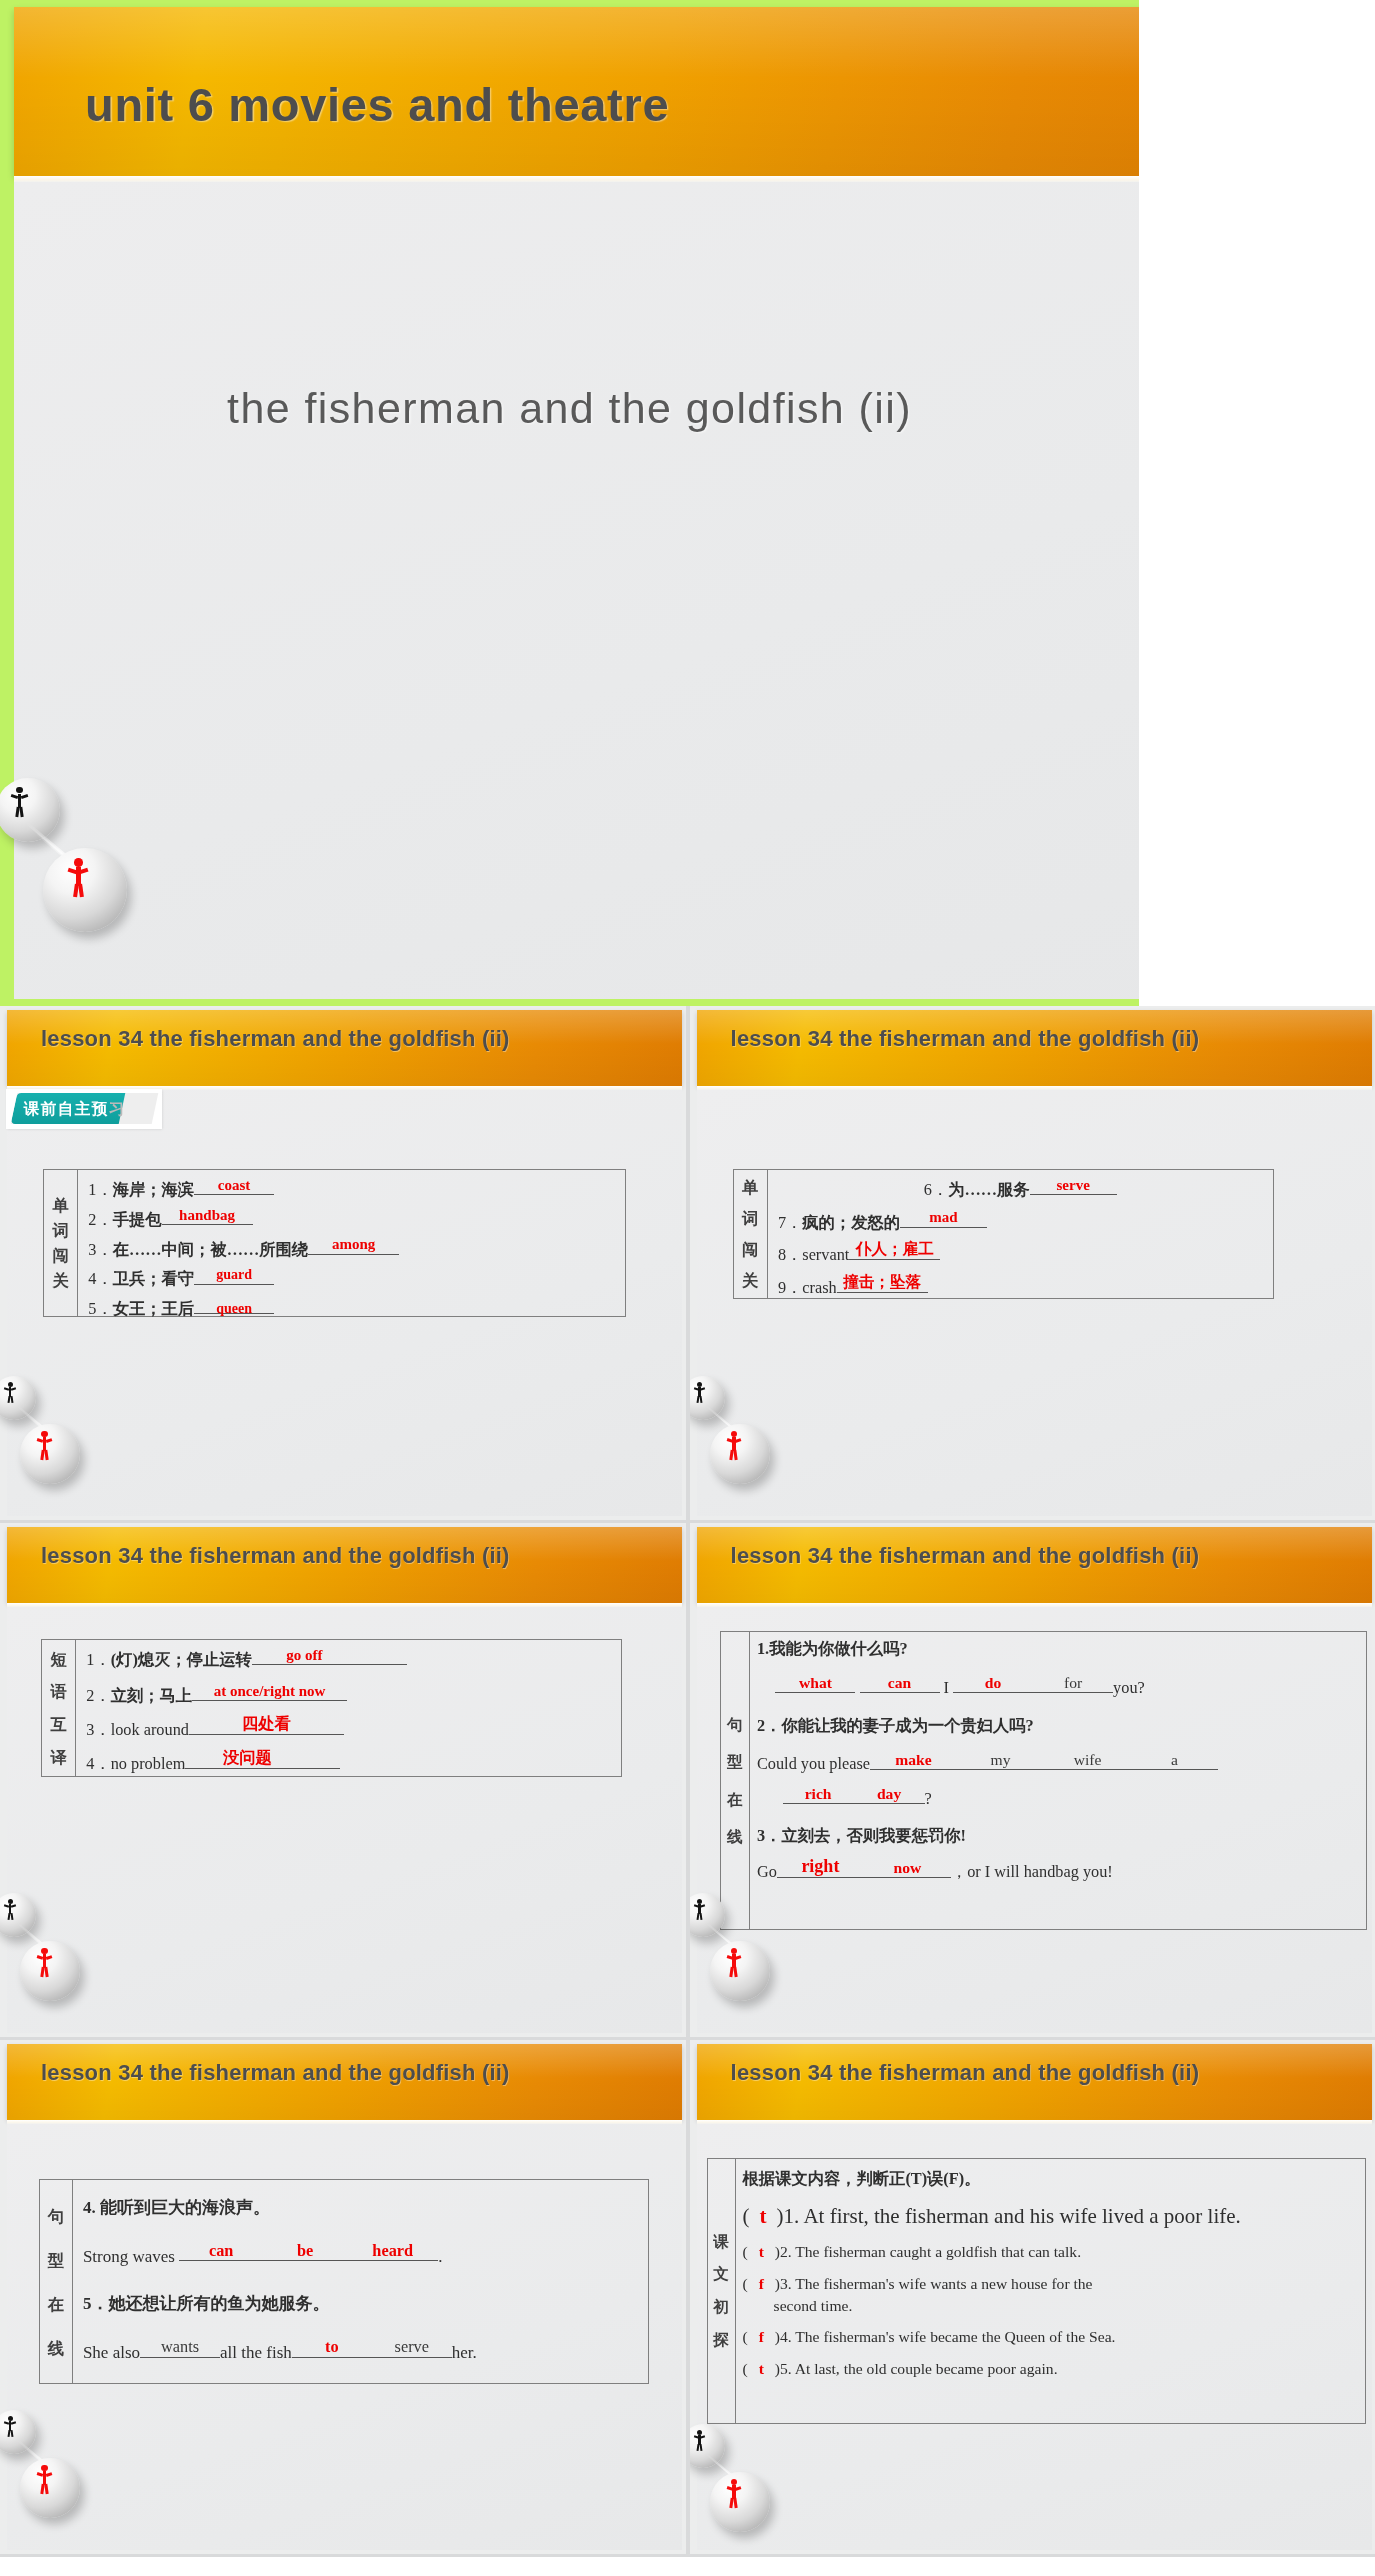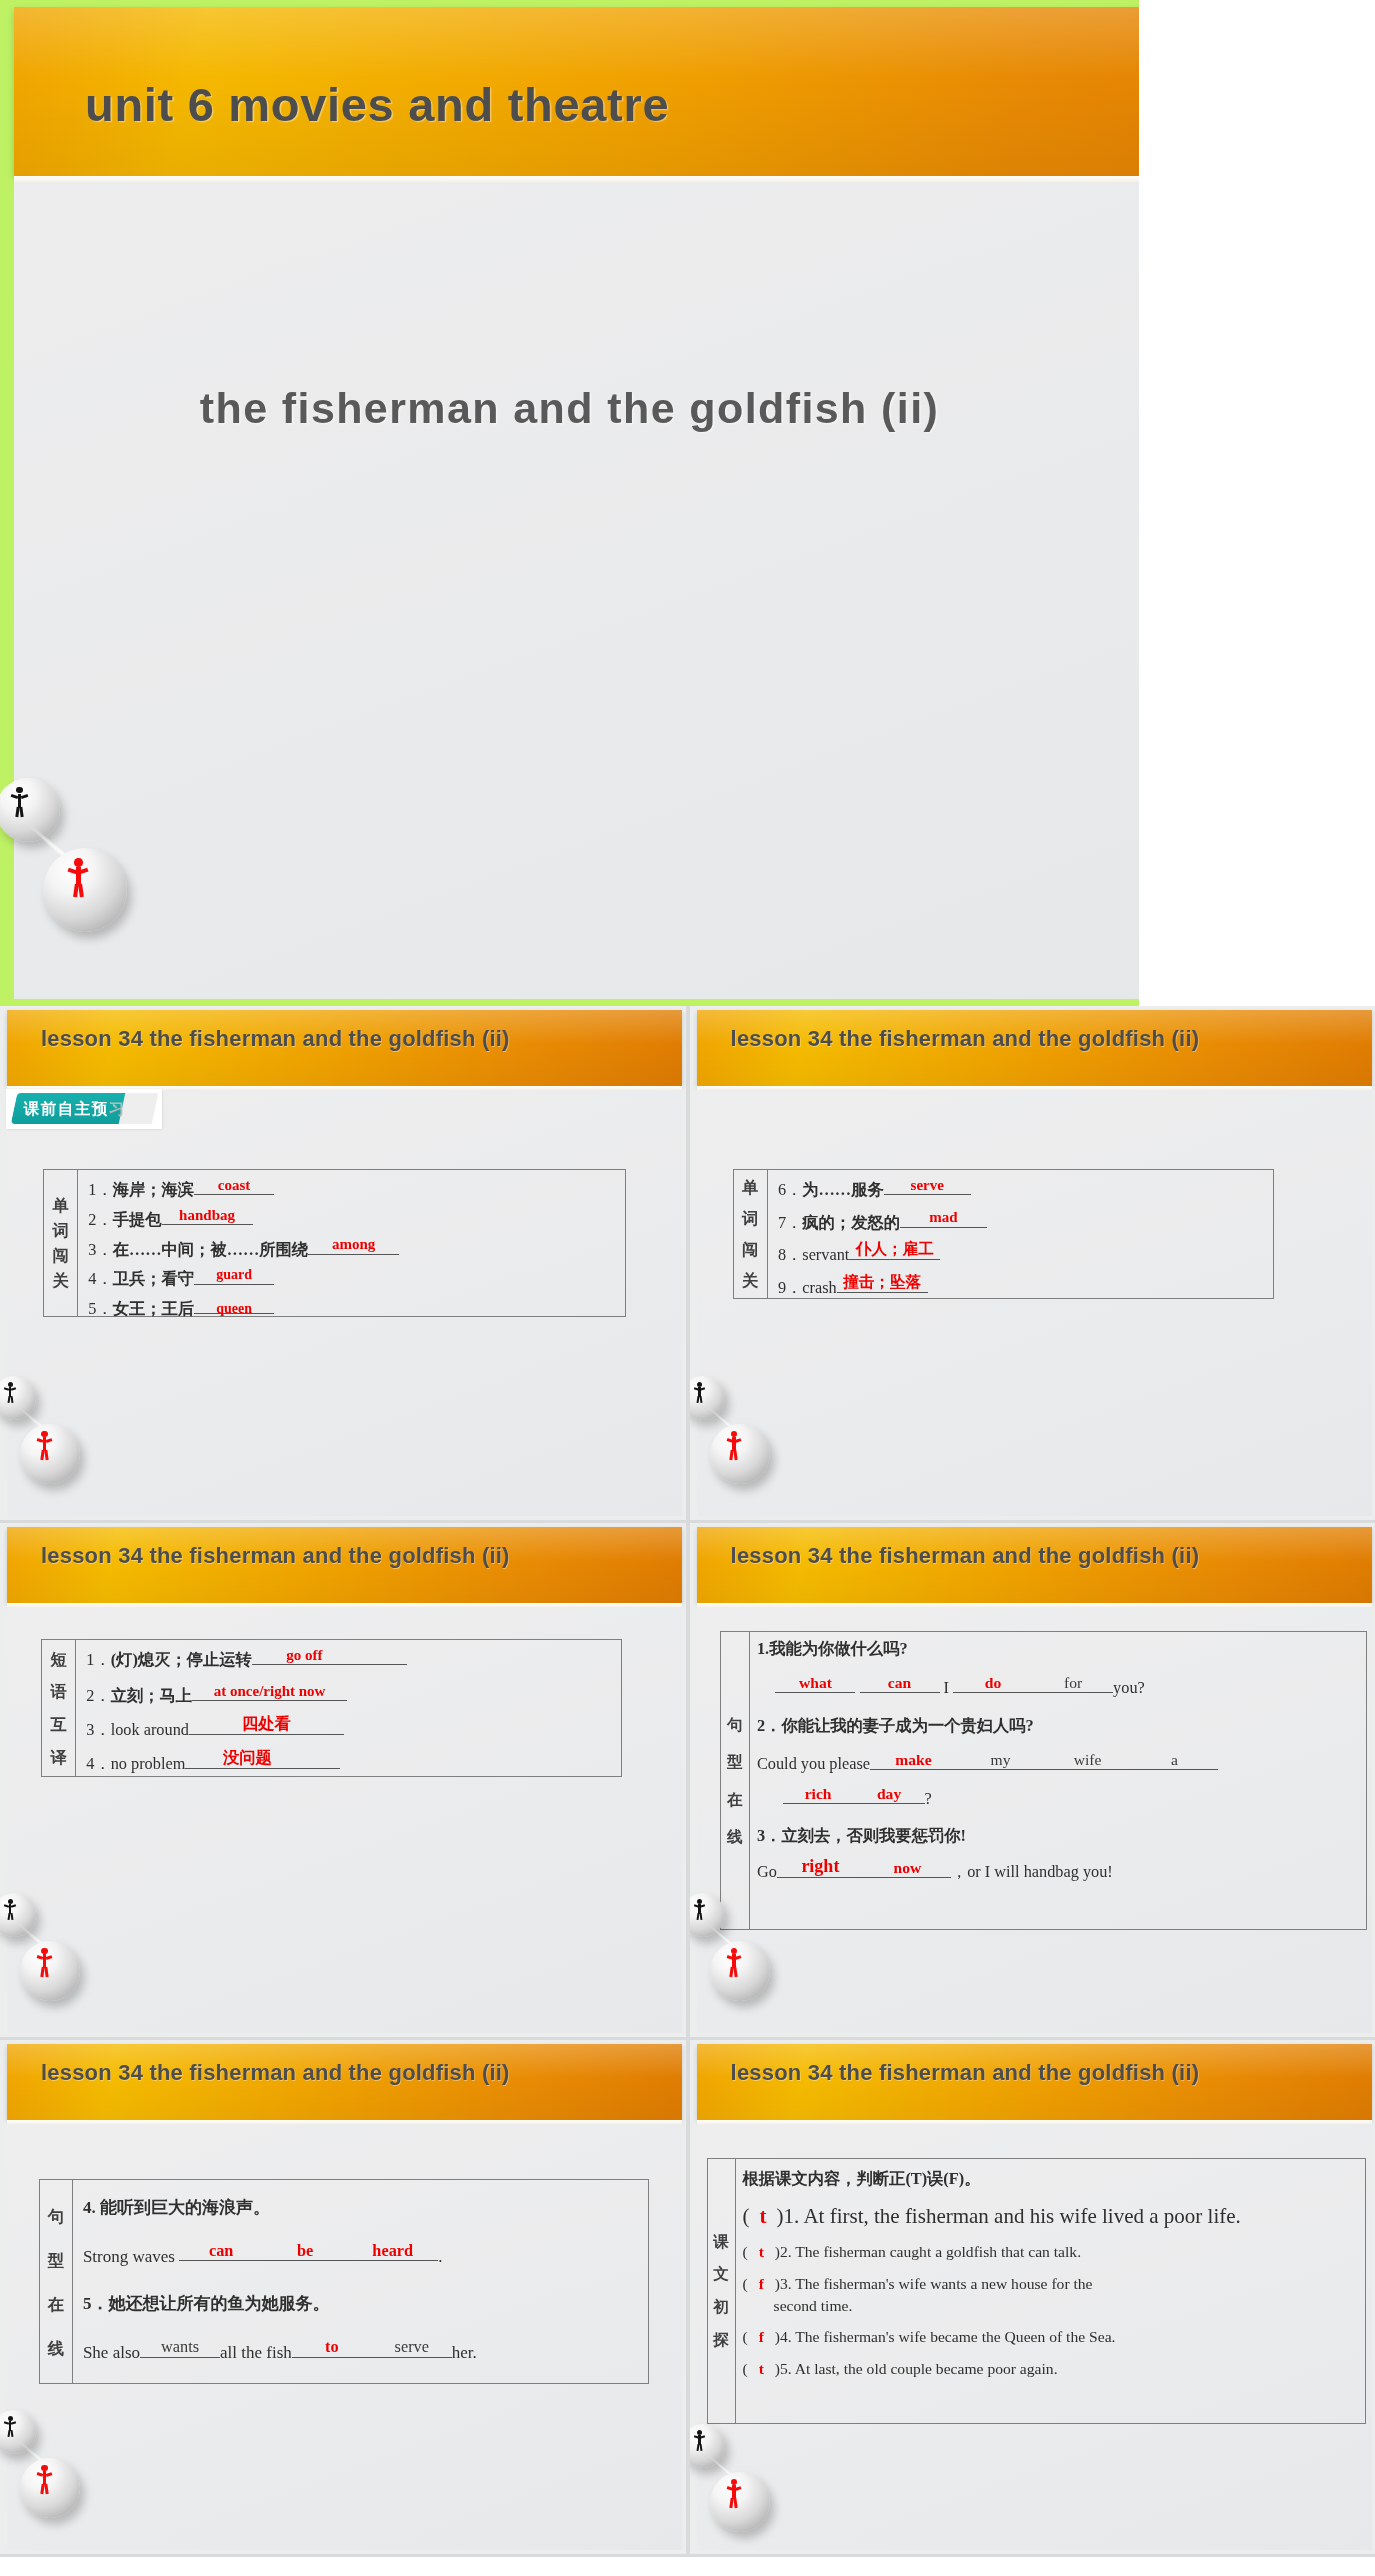--- a/index.html
+++ b/index.html
@@ -48,21 +48,21 @@
   .hero-body{
     position:absolute;
     left:14px; top:182px; width:1347px; height:817px;
     background:linear-gradient(160deg,#ededee 0%,#e9eaeb 55%,#e6e7e8 100%);
   }
   .hero-subtitle{
     position:absolute;
     left:0; right:0; top:384px;
     text-align:center;
     font-size:43px;
-    font-weight:bold;
+    font-weight:normal;
     color:#595959;
     letter-spacing:1.4px;
     text-shadow:1.4px 1.4px 2.1px rgba(255,255,255,.6);
   }
   .hero-watermark{
     position:absolute;
     left:0; right:0; top:778px;
     text-align:center;
     font-size:33px;
     font-weight:bold;
@@ -353,21 +353,21 @@
     <div class="slide-body"></div>
 
     <div class="tbl" style="left:43px; top:163px; width:539px; height:128px;">
       <div class="tbl-side" style="font-size:16.3px; line-height:1.9;">
         <span>单</span>
         <span>词</span>
         <span>闯</span>
         <span>关</span>
       </div>
       <div class="tbl-main">
-        <div class="row" style="margin-bottom:8.5px;">
+        <div class="row" style="margin-bottom:8.5px;text-align:center;">
           <span>6．</span><span class="cn">为……服务</span><span class="blank" style="width:87px;"><span class="ans" style="font-size:15px;">serve</span></span>
         </div>
         <div class="row" style="margin-bottom:8.5px;">
           <span>7．</span><span class="cn">疯的；发怒的</span><span class="blank" style="width:87px;"><span class="ans" style="font-size:15px;">mad</span></span>
         </div>
         <div class="row" style="margin-bottom:8.5px;">
           <span>8．</span><span>servant</span><span class="blank" style="width:91px;"><span class="ans cnans" style="font-size:15.6px; bottom:2.8px;">仆人；雇工</span></span>
         </div>
         <div class="row">
           <span>9．</span><span>crash</span><span class="blank" style="width:91px;"><span class="ans cnans" style="font-size:15.6px; bottom:2.8px;">撞击；坠落</span></span>

